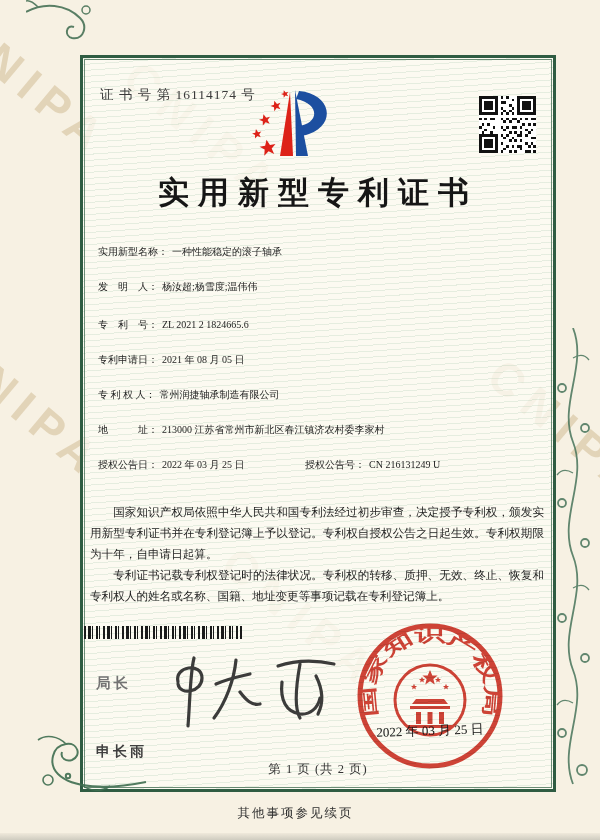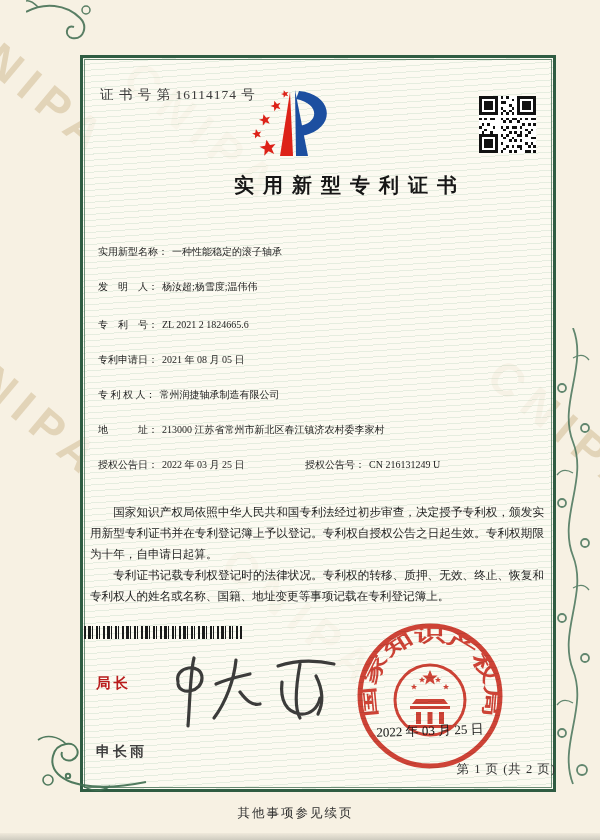--- a/index.html
+++ b/index.html
@@ -27,41 +27,41 @@
   }
   .frame-inner{position:absolute;inset:1px;border:1px solid rgba(47,92,66,.7);}
   
   .decor{position:absolute;z-index:3;}
   
   .abs{position:absolute;z-index:4;}
   .cert-no{left:100px;top:86px;font-size:13.5px;letter-spacing:1px;color:#3a3a3a;}
   .logo{left:232px;top:84px;}
   .qr{left:479px;top:96px;}
   .title{left:80px;top:172px;width:476px;text-align:center;
-         font-size:20px;font-weight:700;letter-spacing:9px;color:#161616;padding-left:32px;}
+         font-size:31px;font-weight:700;letter-spacing:9px;color:#161616;}
   .row{left:98px;width:446px;font-size:10px;color:#242424;}
   .row .fvalue{margin-left:4px;}
   .grant2{position:absolute;left:207px;top:0;}
   .paras{left:90px;top:502px;width:454px;font-size:11.6px;line-height:21px;
          color:#1f1f1f;text-align:justify;}
   .paras p{margin:0;text-indent:2em;}
   .barcode{left:84px;top:626px;width:158px;height:13px;
     background:repeating-linear-gradient(90deg,
       #1a1a1a 0 2px,transparent 2px 4px,
       #1a1a1a 4px 7px,transparent 7px 8px,
       #1a1a1a 8px 9px,transparent 9px 12px,
       #1a1a1a 12px 14px,transparent 14px 15px,
       #1a1a1a 15px 16px,transparent 16px 19px);}
-  .signer-title{left:96px;top:674px;font-size:14.5px;font-weight:600;letter-spacing:3px;color:#b91c1c;}
+  .signer-title{left:96px;top:674px;font-size:14.5px;font-weight:600;letter-spacing:3px;color:#737373;}
   .signer-name{left:96px;top:699px;font-size:14px;font-weight:600;letter-spacing:3px;color:#404040;margin-top:44px;}
   .signature{left:150px;top:648px;z-index:5;}
   .seal{left:354px;top:620px;z-index:5;mix-blend-mode:multiply;opacity:.95;}
   .seal-date{left:350px;top:722px;width:160px;text-align:center;z-index:6;
              font-size:13px;color:#141414;transform:rotate(-2deg);}
-  .page-info{left:80px;top:761px;width:476px;text-align:right;
+  .page-info{left:80px;top:761px;width:476px;text-align:center;
              font-size:12.5px;letter-spacing:1px;color:#333;}
   .footer-note{left:0;top:805px;width:591px;text-align:center;
                font-size:12.5px;letter-spacing:2px;color:#2e2e2e;}
   .bottom-edge{position:absolute;left:0;bottom:0;width:600px;height:7px;z-index:7;
                background:linear-gradient(#efe9db,#cfccc0);}
 </style>
 </head>
 <body>
 
 <div class="page">

